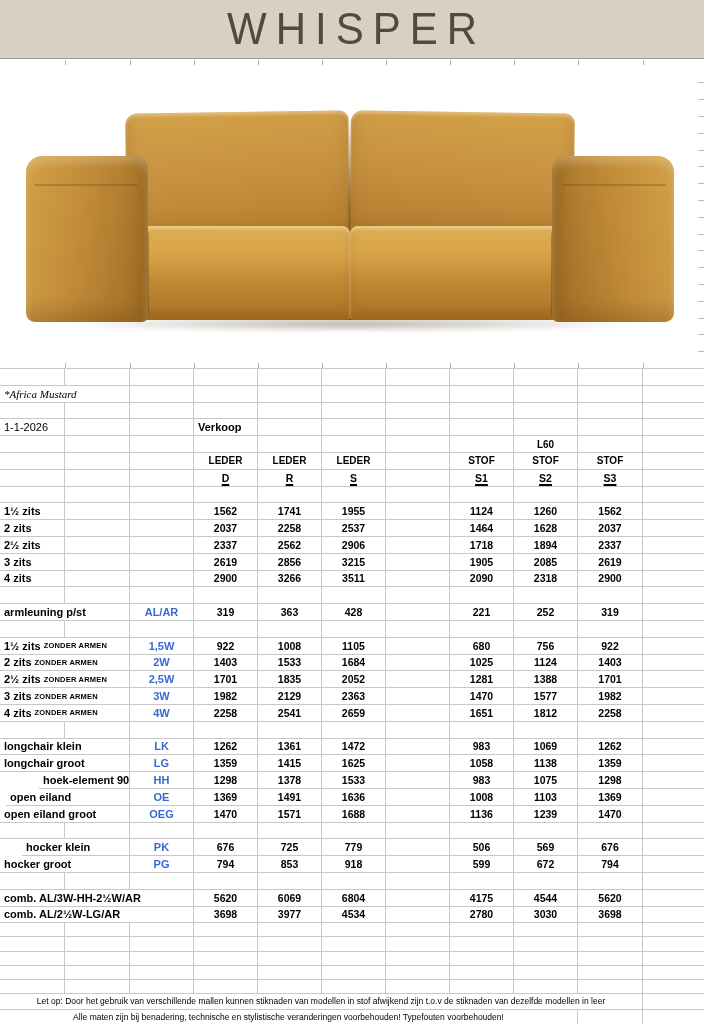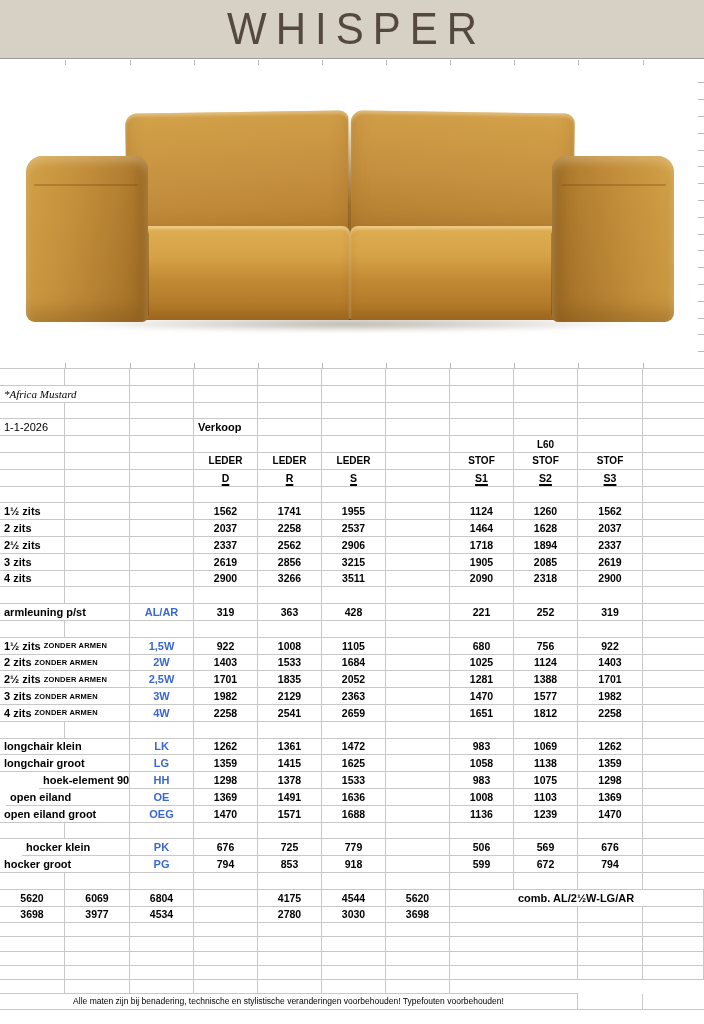--- a/index.html
+++ b/index.html
@@ -490,20 +490,21 @@
     <div class="cell"></div>
     <div class="cell"></div>
     <div class="cell"></div>
     <div class="cell"></div>
     <div class="cell"></div>
     <div class="cell"></div>
     <div class="cell"></div>
     <div class="cell"></div>
     <div class="cell"></div>
     <div class="cell lastcol"></div>
+    <div class="cell k-lbl" style="grid-column: span 3;">comb. AL/3W-HH-2½W/AR</div>
     <div class="cell k-pr">5620</div>
     <div class="cell k-pr">6069</div>
     <div class="cell k-pr">6804</div>
     <div class="cell"></div>
     <div class="cell k-pr">4175</div>
     <div class="cell k-pr">4544</div>
     <div class="cell k-pr">5620</div>
     <div class="cell lastcol"></div>
     <div class="cell k-lbl" style="grid-column: span 3;">comb. AL/2½W-LG/AR</div>
     <div class="cell k-pr">3698</div>
@@ -562,17 +563,18 @@
     <div class="cell"></div>
     <div class="cell"></div>
     <div class="cell"></div>
     <div class="cell"></div>
     <div class="cell"></div>
     <div class="cell"></div>
     <div class="cell"></div>
     <div class="cell"></div>
     <div class="cell"></div>
     <div class="cell lastcol"></div>
+    <div class="cell k-note" style="grid-column: span 10;">Let op: Door het gebruik van verschillende mallen kunnen stiknaden van modellen in stof afwijkend zijn t.o.v de stiknaden van dezelfde modellen in leer</div>
     <div class="cell lastcol"></div>
     <div class="cell k-note" style="grid-column: span 9;">Alle maten zijn bij benadering, technische en stylistische veranderingen voorbehouden! Typefouten voorbehouden!</div>
     <div class="cell"></div>
     <div class="cell lastcol"></div>
   </div>
 
 </body></html>

